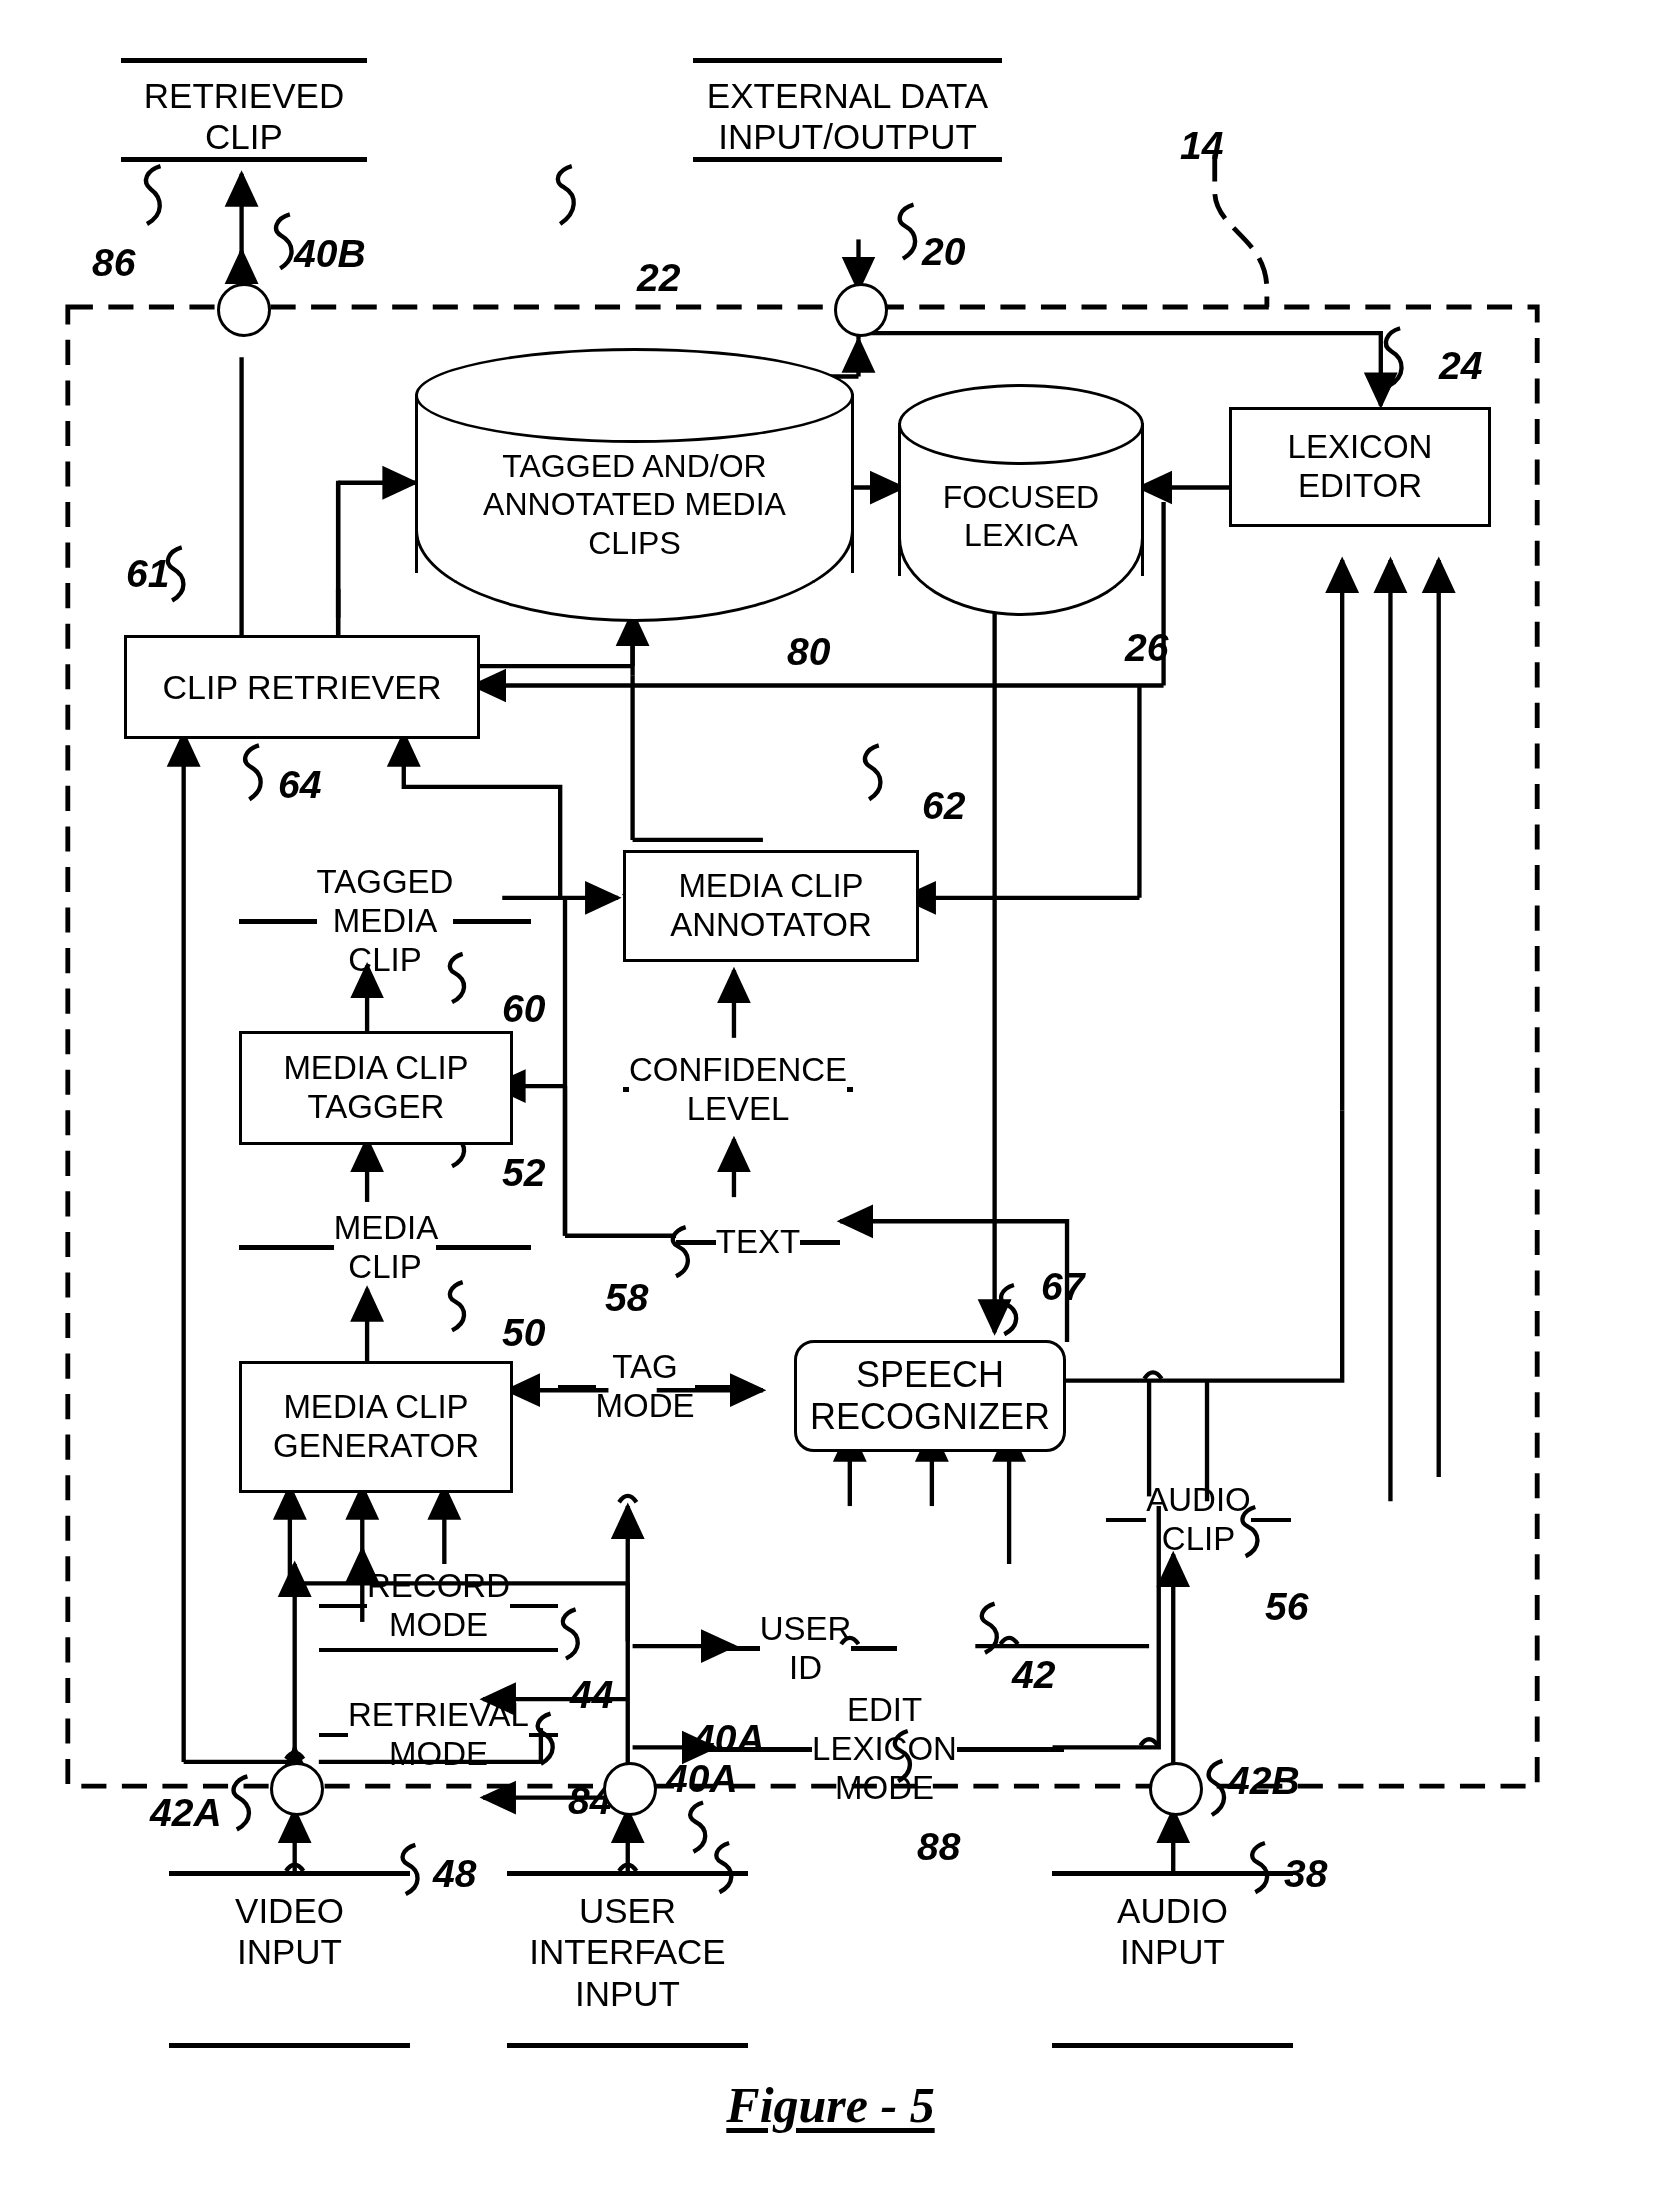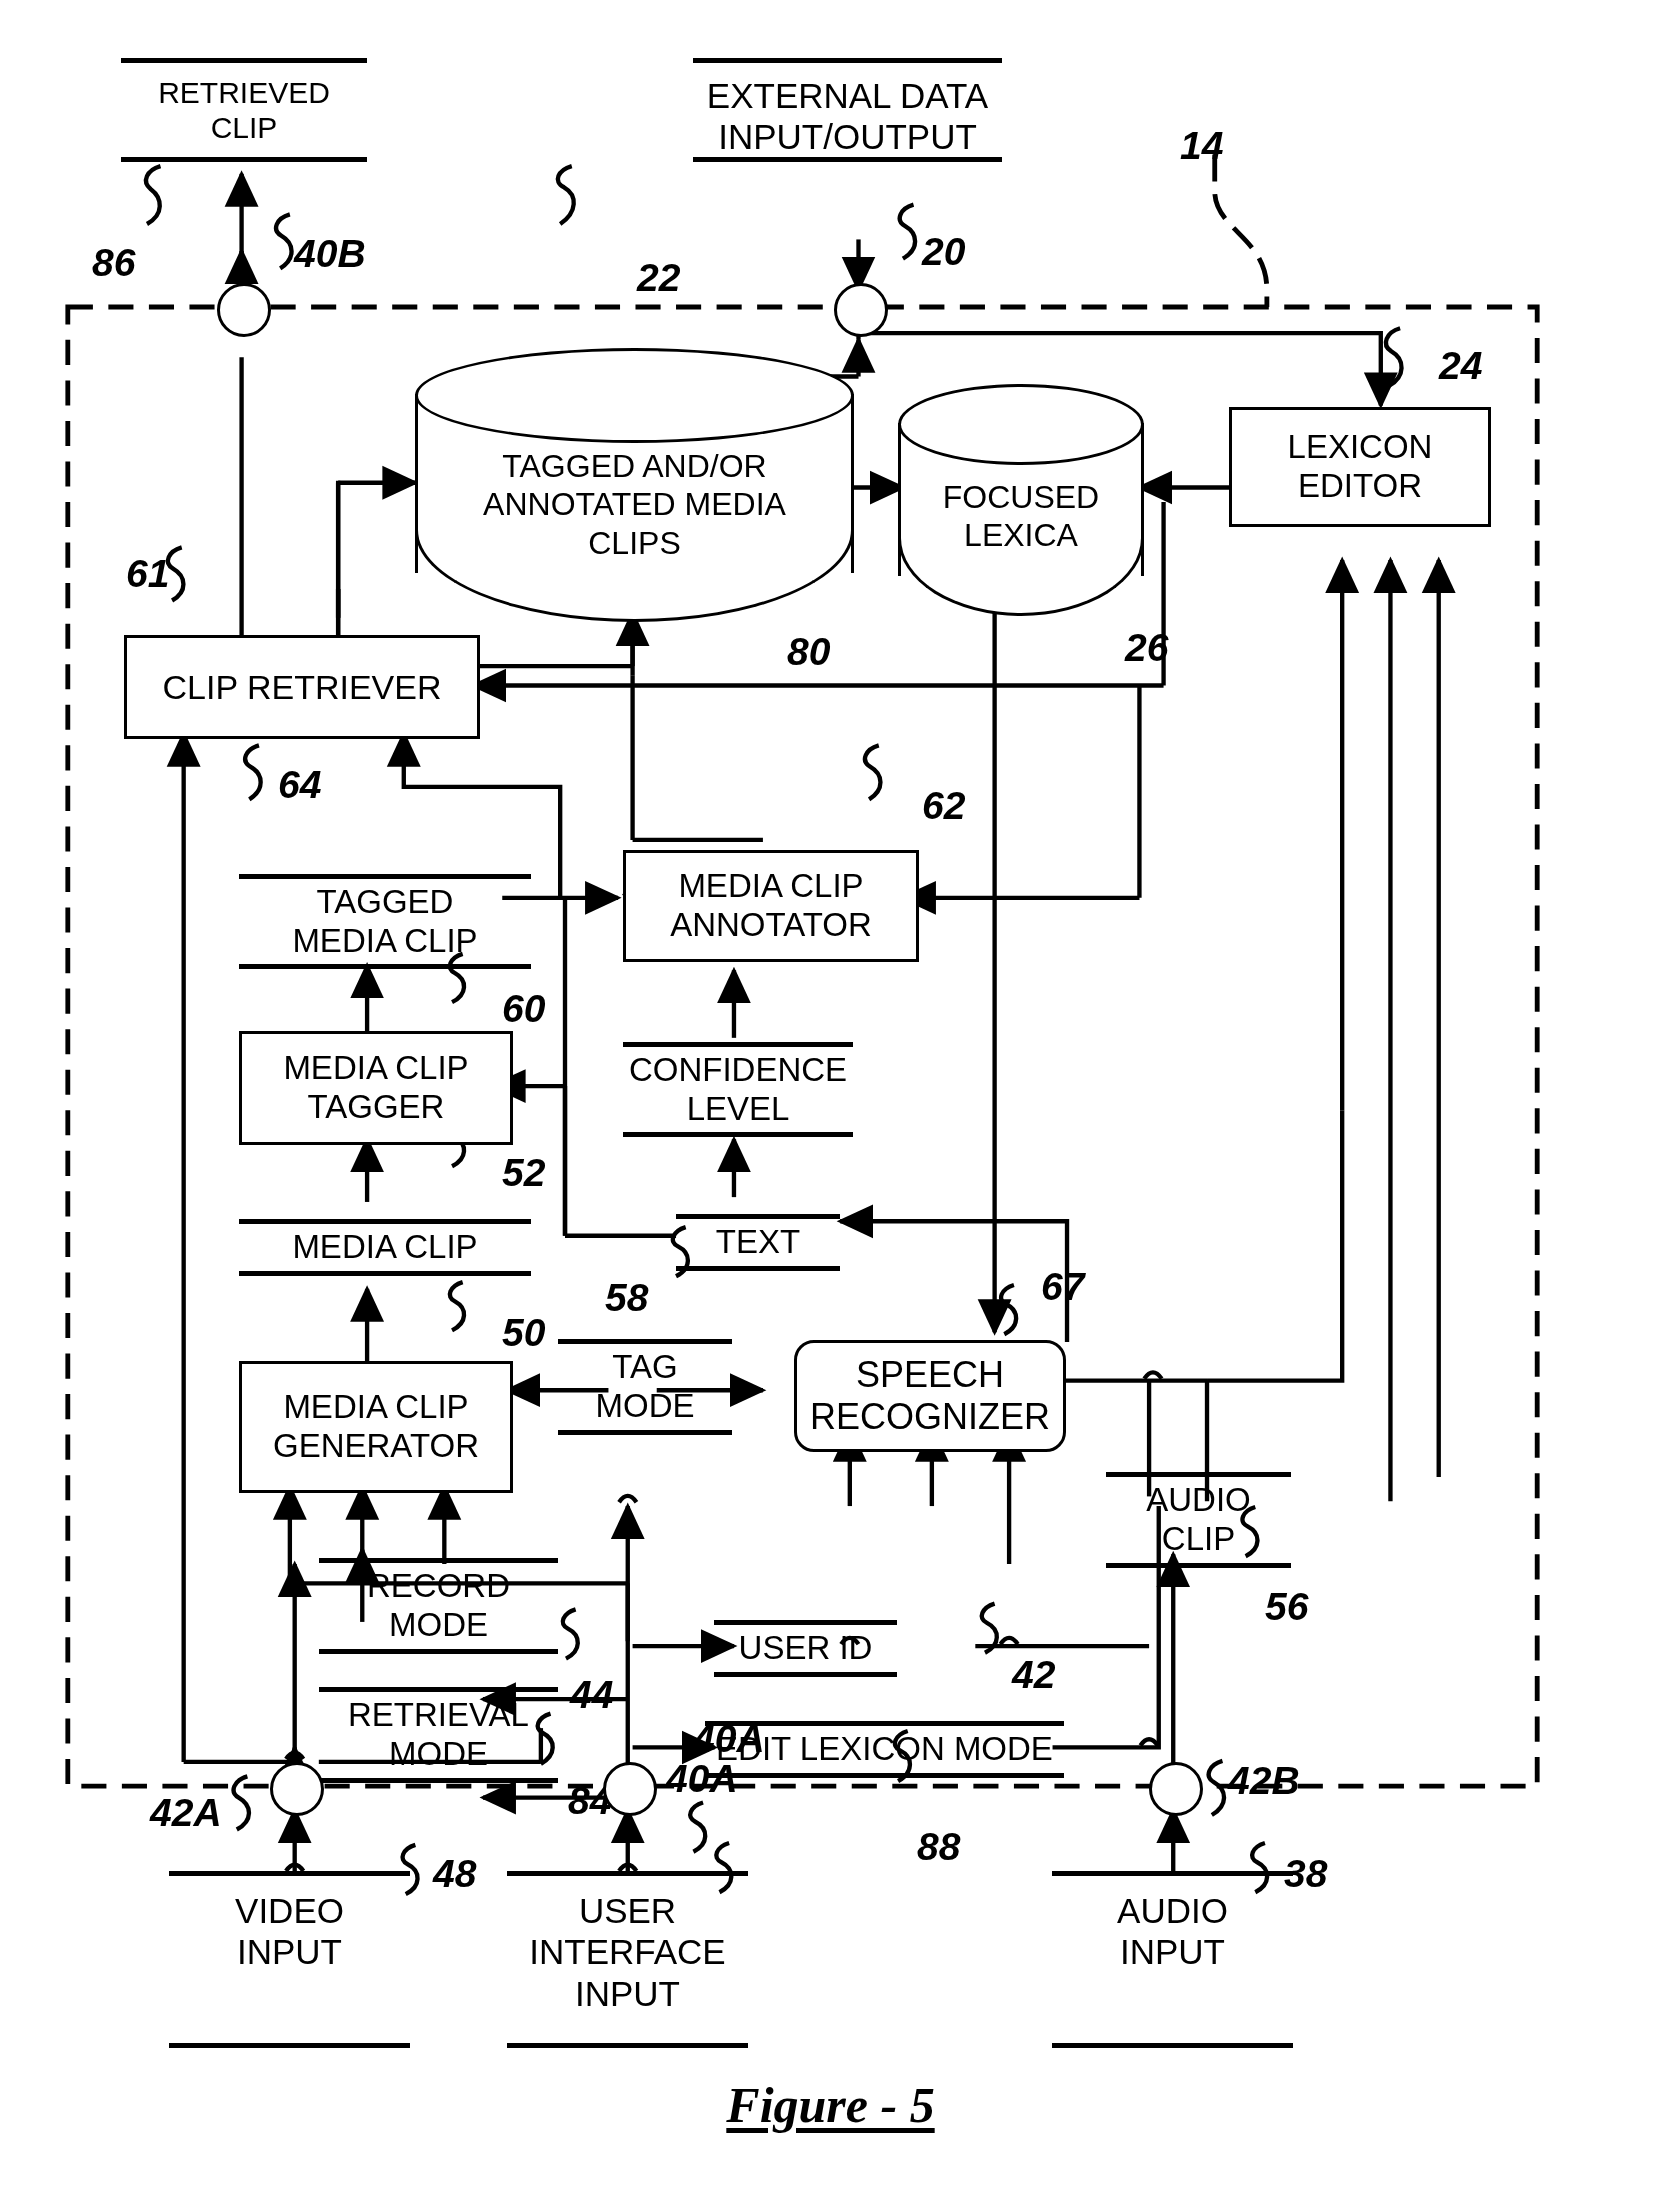--- a/index.html
+++ b/index.html
@@ -8,21 +8,21 @@
   svg#wires{position:absolute;left:0;top:0;width:1661px;height:2206px;}
   .ref{position:absolute;font-weight:bold;font-style:italic;font-size:39px;letter-spacing:0px;}
   .fig{position:absolute;font-family:"Liberation Serif",serif;font-weight:bold;font-style:italic;
        font-size:50px;text-decoration:underline;text-underline-offset:5.8px;}
 
   
   .box{position:absolute;border:3.9px solid #000;background:#fff;display:flex;
        align-items:center;justify-content:center;text-align:center;line-height:1.18;}
 
   
-  .sig{position:absolute;display:flex;flex-direction:column;justify-content:center;
+  .sig{position:absolute;display:flex;flex-direction:row;justify-content:center;
        align-items:center;text-align:center;}
   .sig .bar{width:100%;height:4.8px;background:#000;}
   .sig .txt{padding:3.9px 0;line-height:1.18;width:100%;}
 
   
   .term{position:absolute;text-align:center;line-height:1.18;}
   .rule{position:absolute;height:4.8px;background:#000;}
 
   
   .cyl{position:absolute;}
@@ -205,21 +205,21 @@
       <path d="M871 1703 q9 -13 18 0" stroke-width="4.5"></path>
       <path d="M1036 1703 q9 -13 18 0" stroke-width="4.5"></path>
       <path d="M1181 1808 q9 -13 18 0" stroke-width="4.5"></path>
       <path d="M641 1938 q9 -13 18 0" stroke-width="4.5"></path>
       <path d="M296 1938 q9 -13 18 0" stroke-width="4.5"></path>
       <path d="M646 928 q9 -13 18 0" stroke-width="4.5"></path>
     </g>
   </svg>
 
   <div class="rule" style="left:121px;top:58px;width:246px;"></div>
-  <div class="term" style="left:97px;top:75px;width:294px;font-size:30px;white-space:pre-line;">RETRIEVED
+  <div class="term" style="left:97px;top:75px;width:294px;font-size:35px;white-space:pre-line;">RETRIEVED
 CLIP</div>
   <div class="rule" style="left:121px;top:157px;width:246px;"></div>
 
   <div class="rule" style="left:693px;top:58px;width:309px;"></div>
   <div class="term" style="left:666px;top:75px;width:363px;font-size:35px;white-space:pre-line;">EXTERNAL DATA
 INPUT/OUTPUT</div>
   <div class="rule" style="left:693px;top:157px;width:309px;"></div>
 
   <div class="node" style="left:217px;top:283px;width:48px;height:48px;"></div>
   <div class="node" style="left:834px;top:283px;width:48px;height:48px;"></div>

